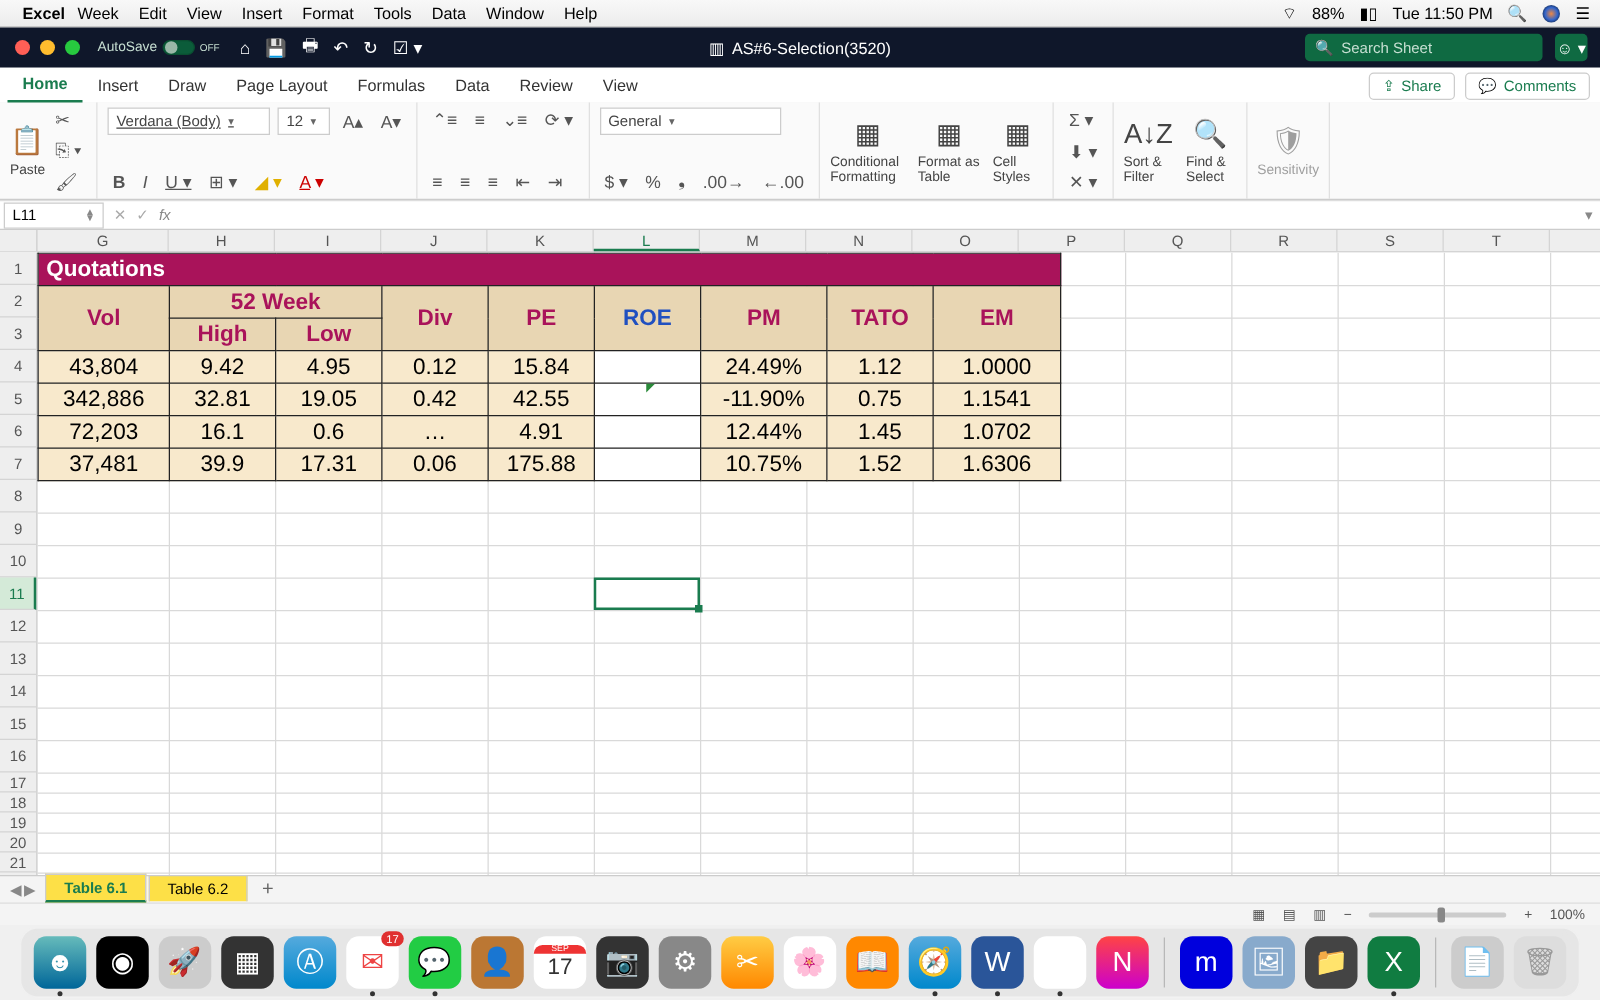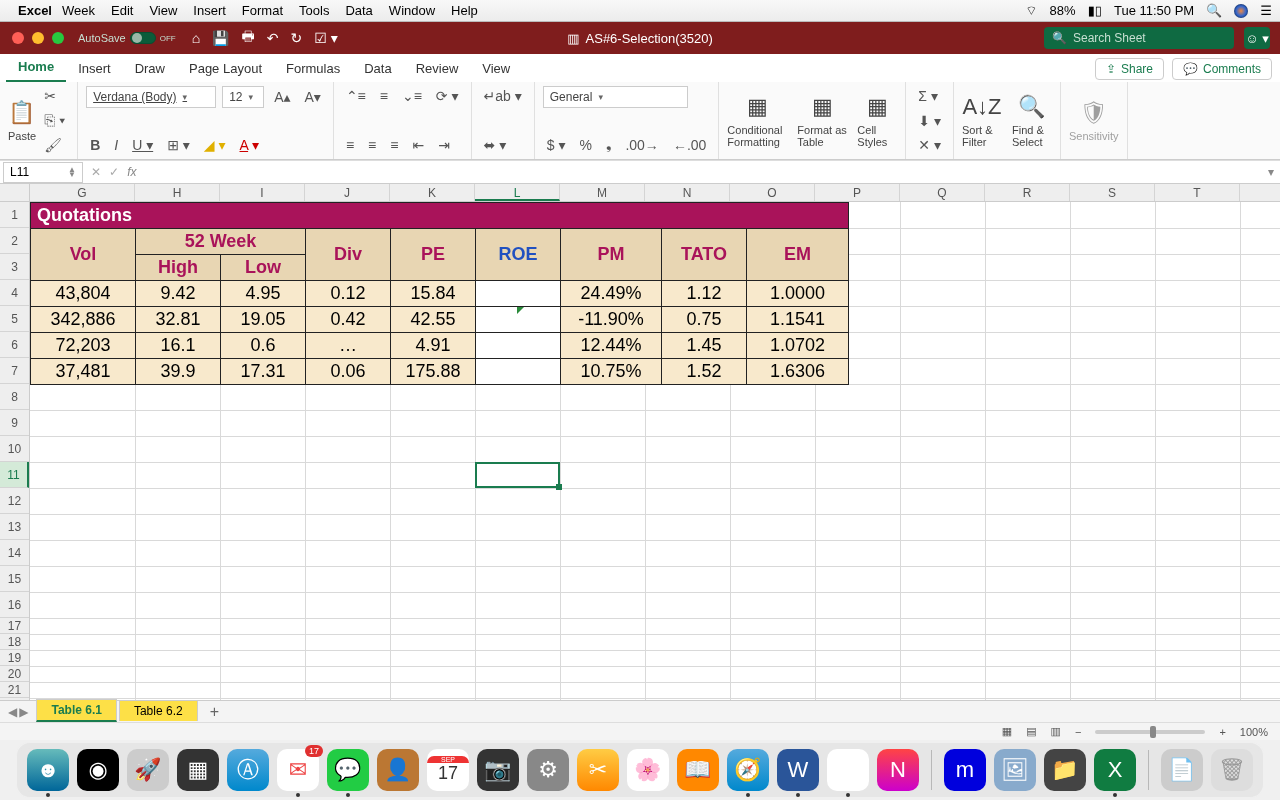--- a/index.html
+++ b/index.html
@@ -6,21 +6,21 @@
 body { width: 1280px; height: 800px; overflow: hidden; background: #f0f0f0; user-select: none; }
 
 
 .mac-menubar { height: 22px; background: linear-gradient(#f8f8f8,#ececec); display: flex; align-items: center; font-size: 13px; border-bottom: 1px solid #bbb; padding: 0 8px; }
 .mac-menubar .apple { font-size: 15px; margin-right: 10px; }
 .mac-menubar .appname { font-weight: 700; margin-right: 10px; }
 .mac-menubar .menu-item { margin-right: 16px; }
 .mac-menubar .right { margin-left: auto; display: flex; align-items: center; gap: 12px; }
 
 
-.win-titlebar { height: 32px; background: #7f1d1d; display: flex; align-items: center; color: #fff; font-size: 13px; position: relative; }
+.win-titlebar { height: 32px; background: #0f172a; display: flex; align-items: center; color: #fff; font-size: 13px; position: relative; }
 .traffic { display: flex; gap: 8px; margin-left: 12px; }
 .tl { width: 12px; height: 12px; border-radius: 50%; }
 .autosave { color: #c7dfd2; font-size: 11px; margin-left: 14px; display: flex; align-items: center; gap: 4px; }
 .autosave .switch { width: 26px; height: 12px; border-radius: 6px; background: #0b5c3a; position: relative; border: 1px solid #0a4e31; }
 .autosave .switch::after { content:""; position:absolute; left:1px; top:0px; width:10px; height:10px; background:#9ab8a8; border-radius:50%; }
 .qat { display: flex; align-items: center; gap: 12px; margin-left: 16px; color: #fff; font-size: 14px; }
 .qat span { cursor: pointer; }
 .doc-title { position: absolute; left: 50%; transform: translateX(-50%); display: flex; align-items:center; gap:6px; }
 .search-sheet { margin-left: auto; display: flex; align-items: center; background: #0f6a42; border-radius: 4px; padding: 2px 8px; width: 190px; height: 22px; color: #c7dfd2; font-size: 12px; gap: 6px; }
 .smile { width: 26px; height: 22px; border-radius: 4px; background: #0f6a42; display:flex; align-items:center; justify-content:center; margin: 0 10px; }
@@ -213,28 +213,20 @@
       <span class="icon-btn">⌄≡</span>
       <span class="icon-btn">⟳ ▾</span>
     </div>
     <div class="row">
       <span class="icon-btn">≡</span>
       <span class="icon-btn">≡</span>
       <span class="icon-btn">≡</span>
       <span class="icon-btn">⇤</span>
       <span class="icon-btn">⇥</span>
     </div>
-  </div>
-  <div class="group">
-    <div class="row">
-        <span class="icon-btn">↵ab ▾</span>
-      </div>
-    <div class="row">
-        <span class="icon-btn">⬌ ▾</span>
-      </div>
   </div>
   <div class="group">
     <div class="row">
         <div class="dropdown-box" style="width:145px;">
           <span>General</span>
           <span class="arrow">▾</span>
         </div>
       </div>
     <div class="row">
       <span class="icon-btn">$ ▾</span>

